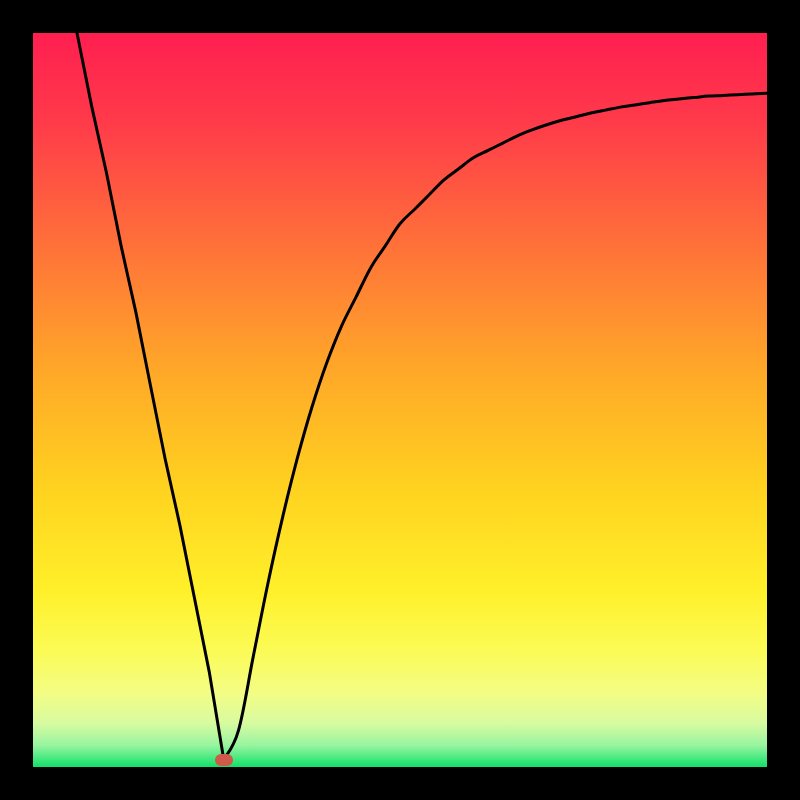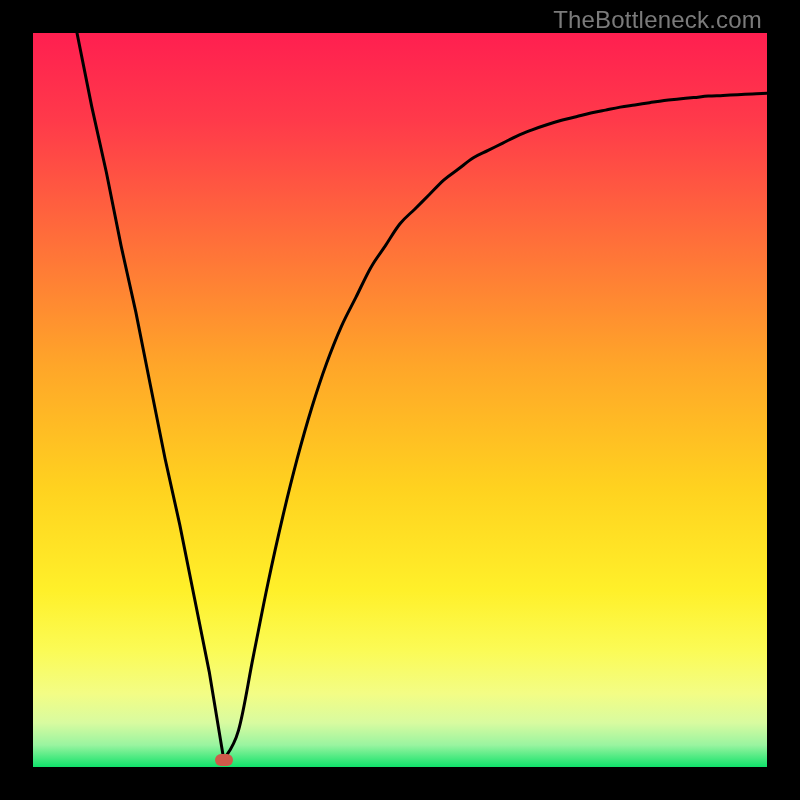--- a/index.html
+++ b/index.html
@@ -75,15 +75,14 @@
     </svg>
 
     <svg class="curve-svg" viewBox="0 0 734 734" preserveAspectRatio="none">
       <path id="curvePath" d="M 44.0 0.0 L 58.7 73.4 L 73.4 139.5 L 88.1 212.9 L 102.8 278.9 L 117.4 352.3 L 132.1 425.7 L 146.8 491.8 L 161.5 565.2 L 176.2 638.6 L 190.8 726.7 C 193.5 721.4, 200.2 715.8, 205.5 697.3 C 210.8 678.8, 214.9 650.3, 220.2 623.9 C 225.5 597.5, 229.6 575.6, 234.9 550.5 C 240.2 525.4, 244.3 506.9, 249.6 484.4 C 254.8 462.0, 259.0 445.5, 264.2 425.7 C 269.5 405.9, 273.6 391.5, 278.9 374.3 C 284.2 357.2, 288.3 344.8, 293.6 330.3 C 298.9 315.8, 303.0 305.5, 308.3 293.6 C 313.6 281.7, 317.7 274.8, 323.0 264.2 C 328.2 253.7, 332.4 244.1, 337.6 234.9 C 342.9 225.6, 347.0 220.8, 352.3 212.9 C 357.6 204.9, 361.7 197.4, 367.0 190.8 C 372.3 184.2, 376.4 181.4, 381.7 176.2 C 387.0 170.9, 391.1 166.8, 396.4 161.5 C 401.6 156.2, 405.8 151.4, 411.0 146.8 C 416.3 142.2, 420.4 139.8, 425.7 135.8 C 431.0 131.8, 435.1 128.1, 440.4 124.8 C 445.7 121.5, 449.8 120.1, 455.1 117.4 C 460.4 114.8, 464.5 112.7, 469.8 110.1 C 475.0 107.5, 479.2 105.1, 484.4 102.8 C 489.7 100.4, 493.8 98.9, 499.1 96.9 C 504.4 94.9, 508.5 93.5, 513.8 91.8 C 519.1 90.0, 523.2 88.8, 528.5 87.3 C 533.8 85.9, 537.9 85.0, 543.2 83.7 C 548.4 82.4, 552.6 81.2, 557.8 80.0 C 563.1 78.8, 567.2 78.1, 572.5 77.1 C 577.8 76.0, 581.9 75.1, 587.2 74.1 C 592.5 73.2, 596.6 72.7, 601.9 71.9 C 607.2 71.1, 611.3 70.5, 616.6 69.7 C 621.8 68.9, 626.0 68.2, 631.2 67.5 C 636.5 66.9, 640.6 66.6, 645.9 66.1 C 651.2 65.5, 655.3 65.1, 660.6 64.6 C 665.9 64.1, 670.0 63.5, 675.3 63.1 C 680.6 62.7, 684.7 62.7, 690.0 62.4 C 695.2 62.1, 699.4 61.9, 704.6 61.7 C 709.9 61.4, 714.0 61.2, 719.3 60.9 C 724.6 60.7, 731.4 60.3, 734.0 60.2" fill="none" stroke="#000" stroke-width="3" stroke-linejoin="round" stroke-linecap="round"></path>
     </svg>
 
     <div class="marker" id="minMarker" style="width: 18px; height: 12px; left: 181.84px; top: 720.66px;"></div>
 
   </div>
 
-  <div class="watermark">TheBottleneck.com</div>
 
 </div>
 
 </body></html>

